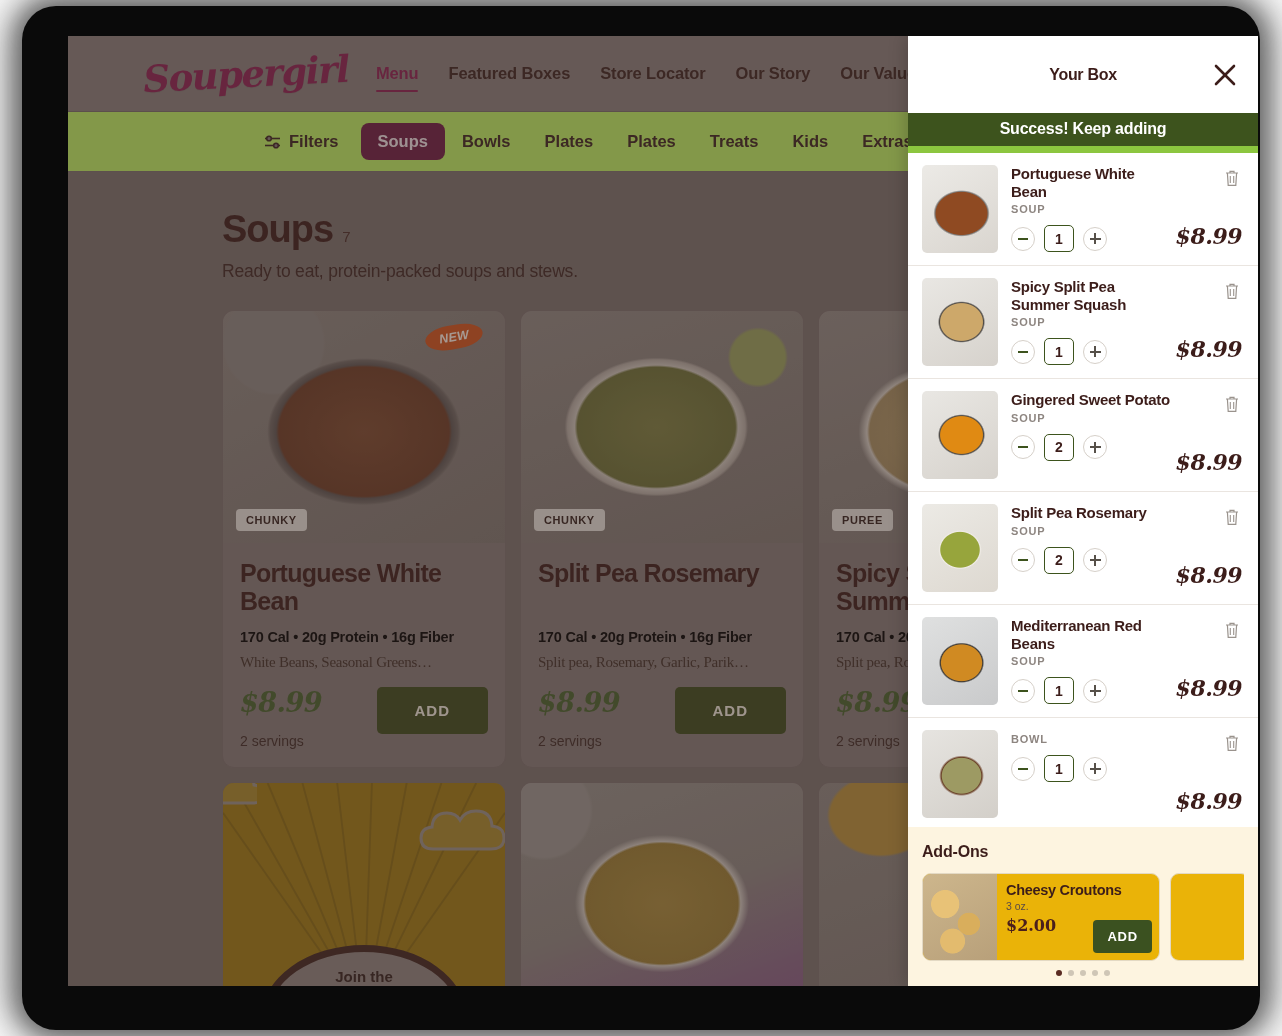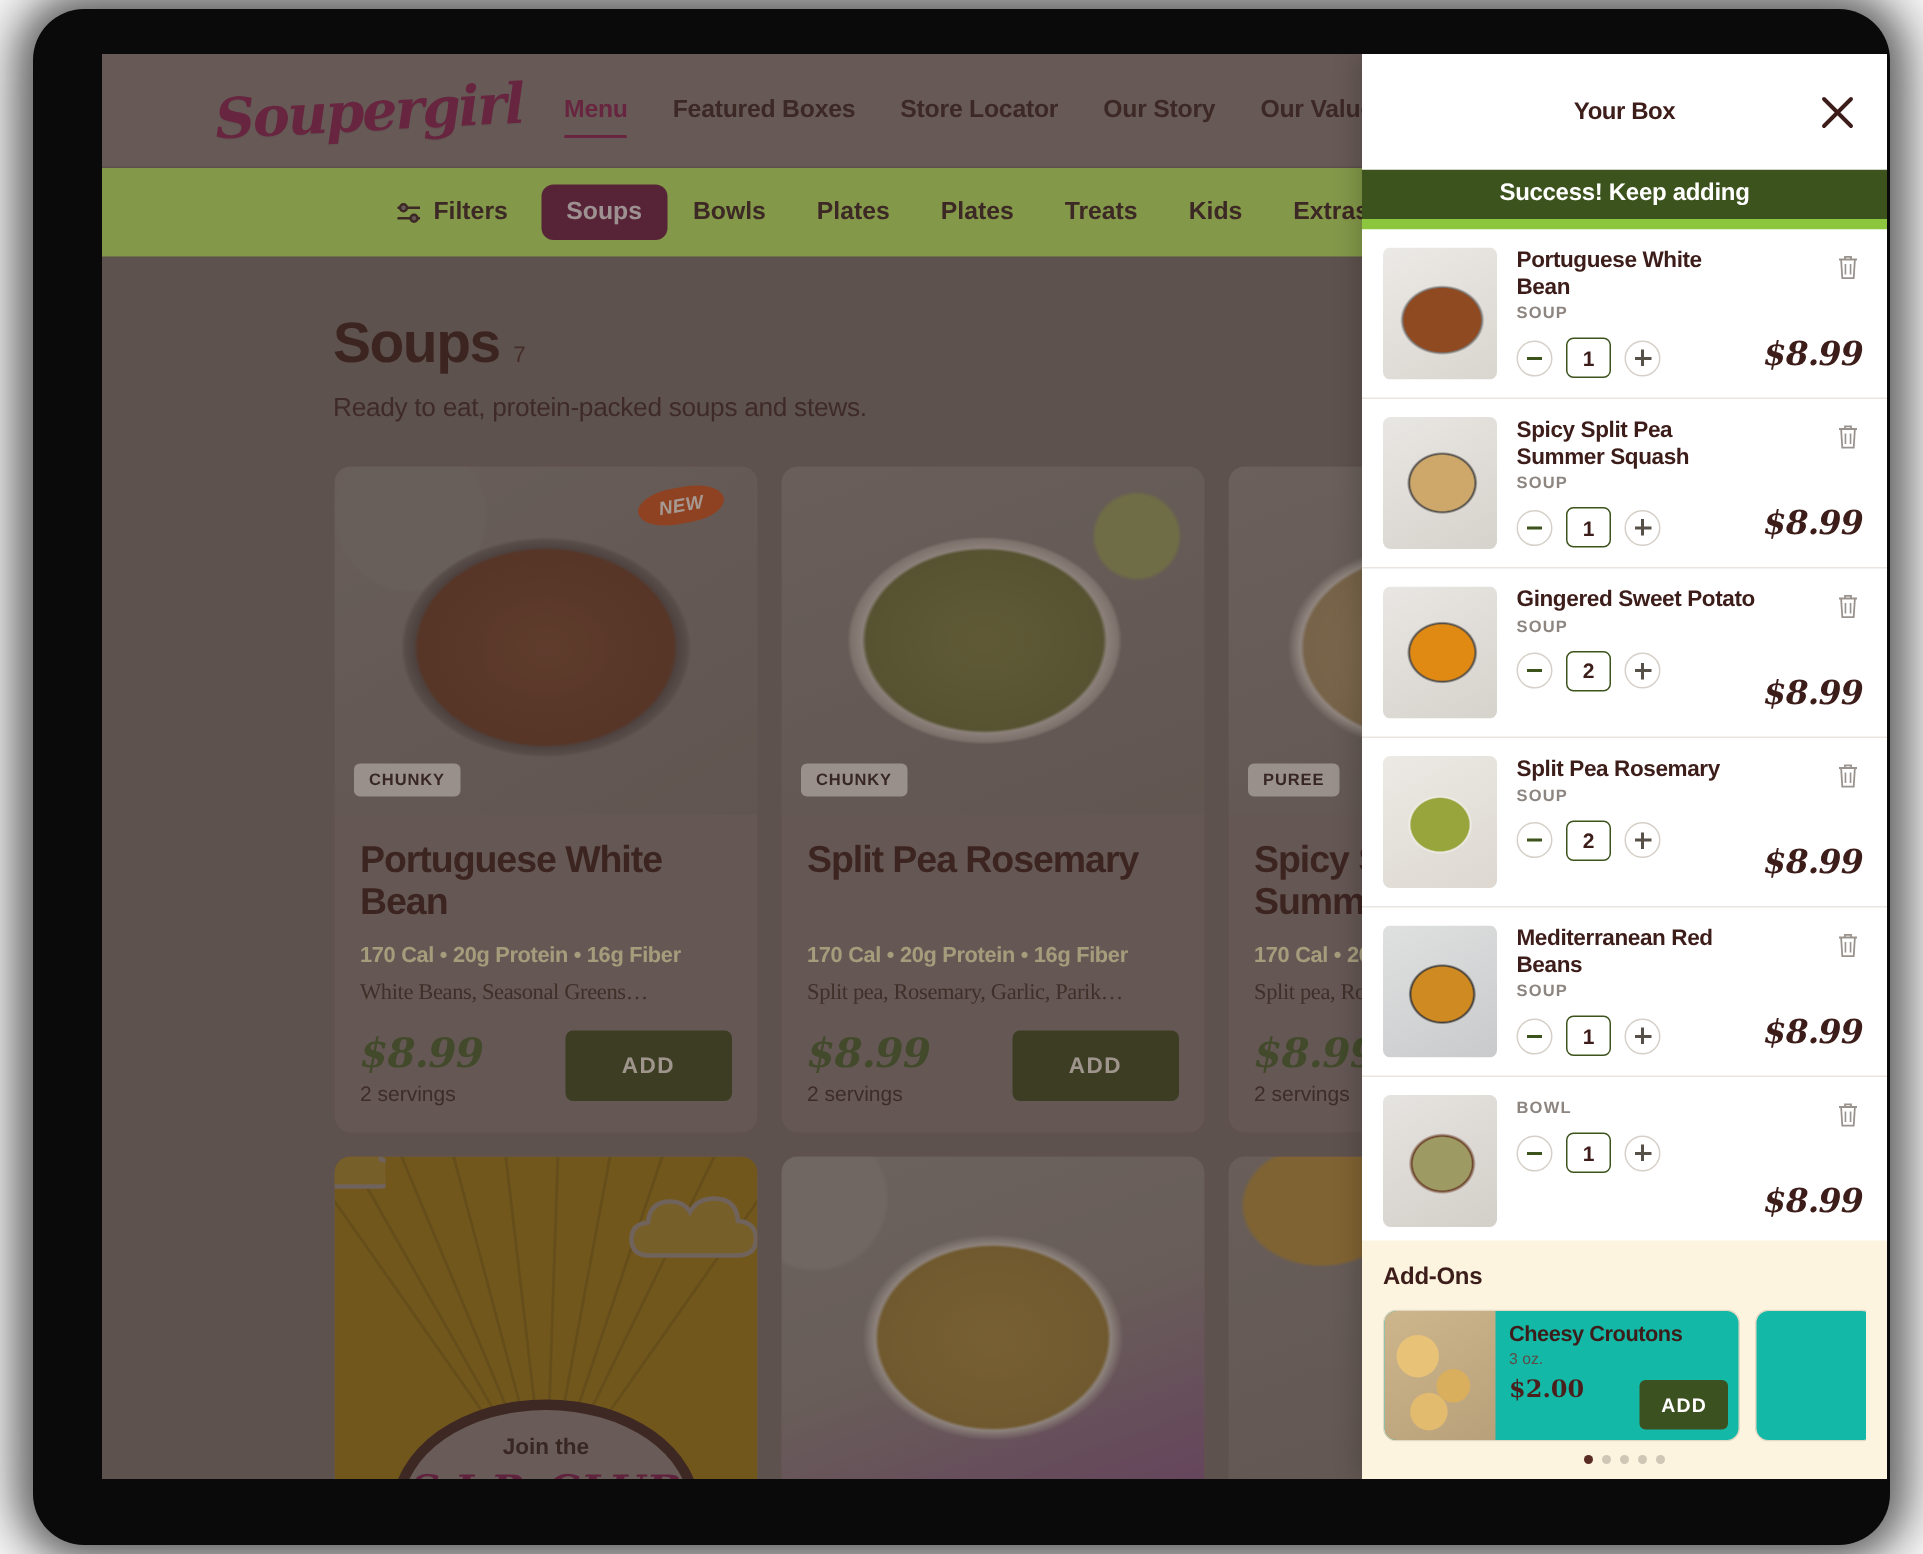--- a/index.html
+++ b/index.html
@@ -155,40 +155,40 @@
     transform: rotate(-10deg);
   }
   .card-body { padding: 16px 17px 18px 17px; }
   .card-title {
     font-size: 25px; font-weight: 800; color: #3c1d1a;
     line-height: 1.13; letter-spacing: -0.7px;
     min-height: 57px;
   }
   .card-macros {
     margin-top: 13px;
-    font-size: 14.5px; font-weight: 700; color: #fef9c3;
+    font-size: 14.5px; font-weight: 700; color: #000000;
     letter-spacing: -0.2px;
   }
   .card-ingr {
     margin-top: 9px;
     font-size: 15px; color: #413029;
     letter-spacing: -0.25px;
     white-space: nowrap; overflow: hidden; font-family: Liberation Serif, serif;
   }
   .card-foot {
     margin-top: 16px;
     display: flex; align-items: flex-start; justify-content: space-between;
   }
   .price {
     font-family: "DejaVu Serif", serif;
     font-size: 27px; font-weight: 700; font-style: italic;
     color: #47632d;
     letter-spacing: -0.5px;
   }
-  .servings { margin-top: 3px; font-size: 14px; color: #3f2b27; }
+  .servings { margin-top: 15px; font-size: 14px; color: #3f2b27; }
   .add-btn {
     background: #3b4a1c;
     color: #f2ece2;
     font-size: 15px; font-weight: 800; letter-spacing: 1px;
     padding: 15px 38px;
     border: none; border-radius: 5px;
     cursor: pointer;
   }
 
   
@@ -321,21 +321,21 @@
     position: relative;
   }
   .addons-title {
     font-size: 16px; font-weight: 800; color: #3c1d1a;
     letter-spacing: -0.2px;
   }
   .addon-row { margin-top: 12px; display: flex; gap: 10px; overflow: hidden; }
   .addon-card {
     flex: 0 0 238px;
     height: 88px;
-    background: #14b8a6;
+    background: #eab308;
     border: 1px solid #e3d9c4;
     border-radius: 9px;
     display: flex; overflow: hidden;
   }
   .addon-img { width: 74px; flex: 0 0 74px; background-size: cover; background-position: center; }
   .addon-body { flex: 1 1 auto; padding: 8px 9px; position: relative; }
   .addon-name { font-size: 14.5px; font-weight: 800; color: #3c1d1a; letter-spacing:-0.3px; }
   .addon-size { margin-top: 2px; font-size: 10.5px; color: #5c4b45; }
   .addon-price {
     margin-top: 4px;

